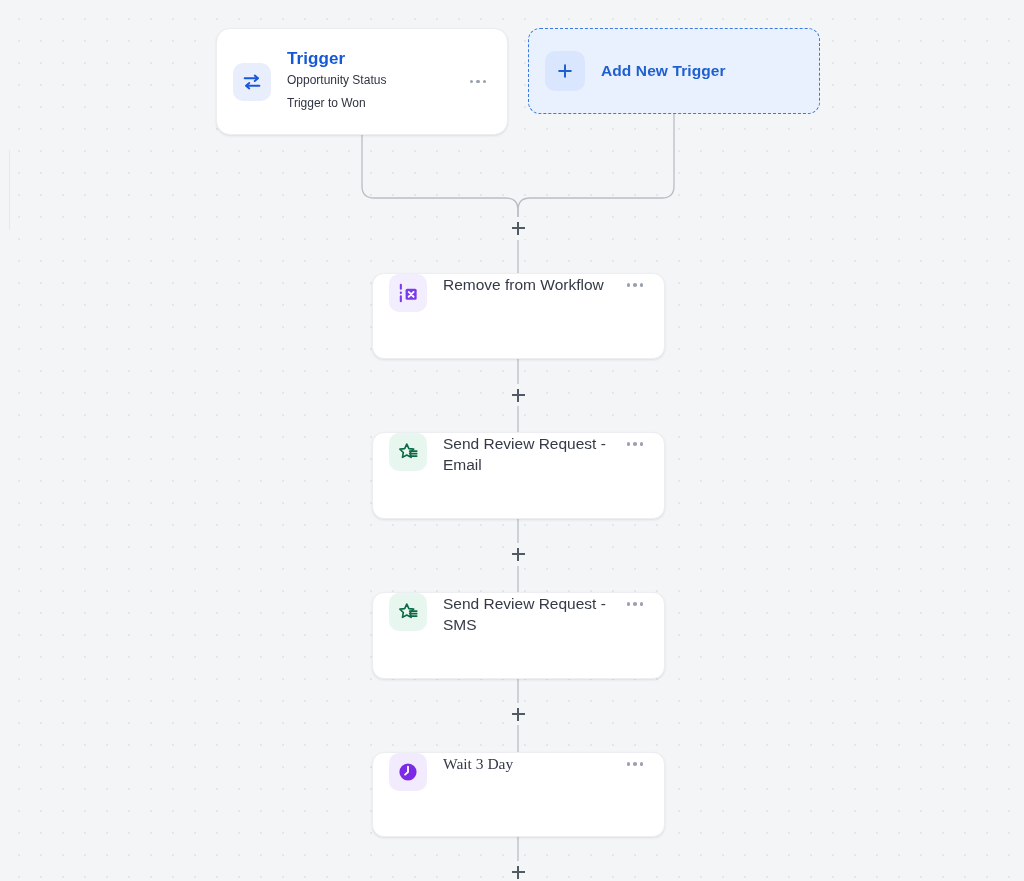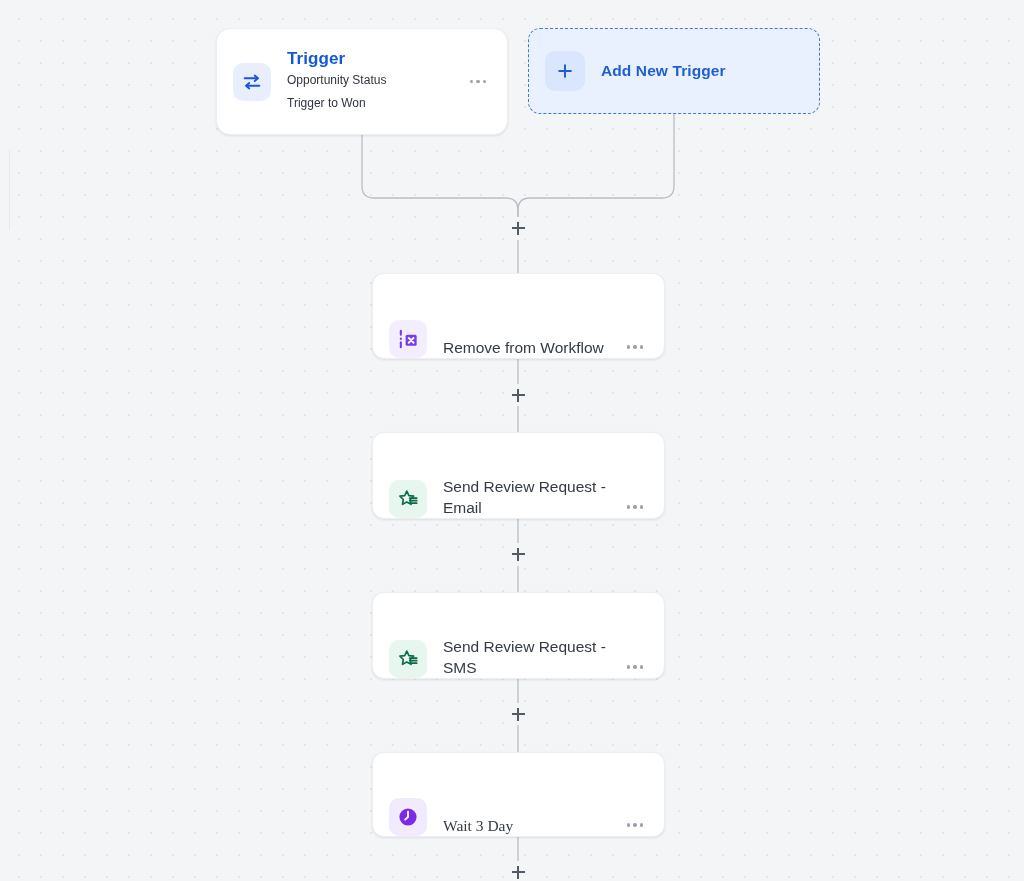--- a/index.html
+++ b/index.html
@@ -47,21 +47,21 @@
 
   
   .node {
     position: absolute;
     box-sizing: border-box;
     background: #ffffff;
     border: 1px solid #eceef1;
     border-radius: 12px;
     box-shadow: 0 1px 3px rgba(16, 24, 40, 0.06), 0 1px 2px rgba(16, 24, 40, 0.04);
     display: flex;
-    align-items: flex-end;
+    align-items: flex-start;
     padding: 0 16px;
   }
 
   
   #trigger-node {
     left: 216px;
     top: 28px;
     width: 292px;
     height: 107px;
     border-radius: 14px;

